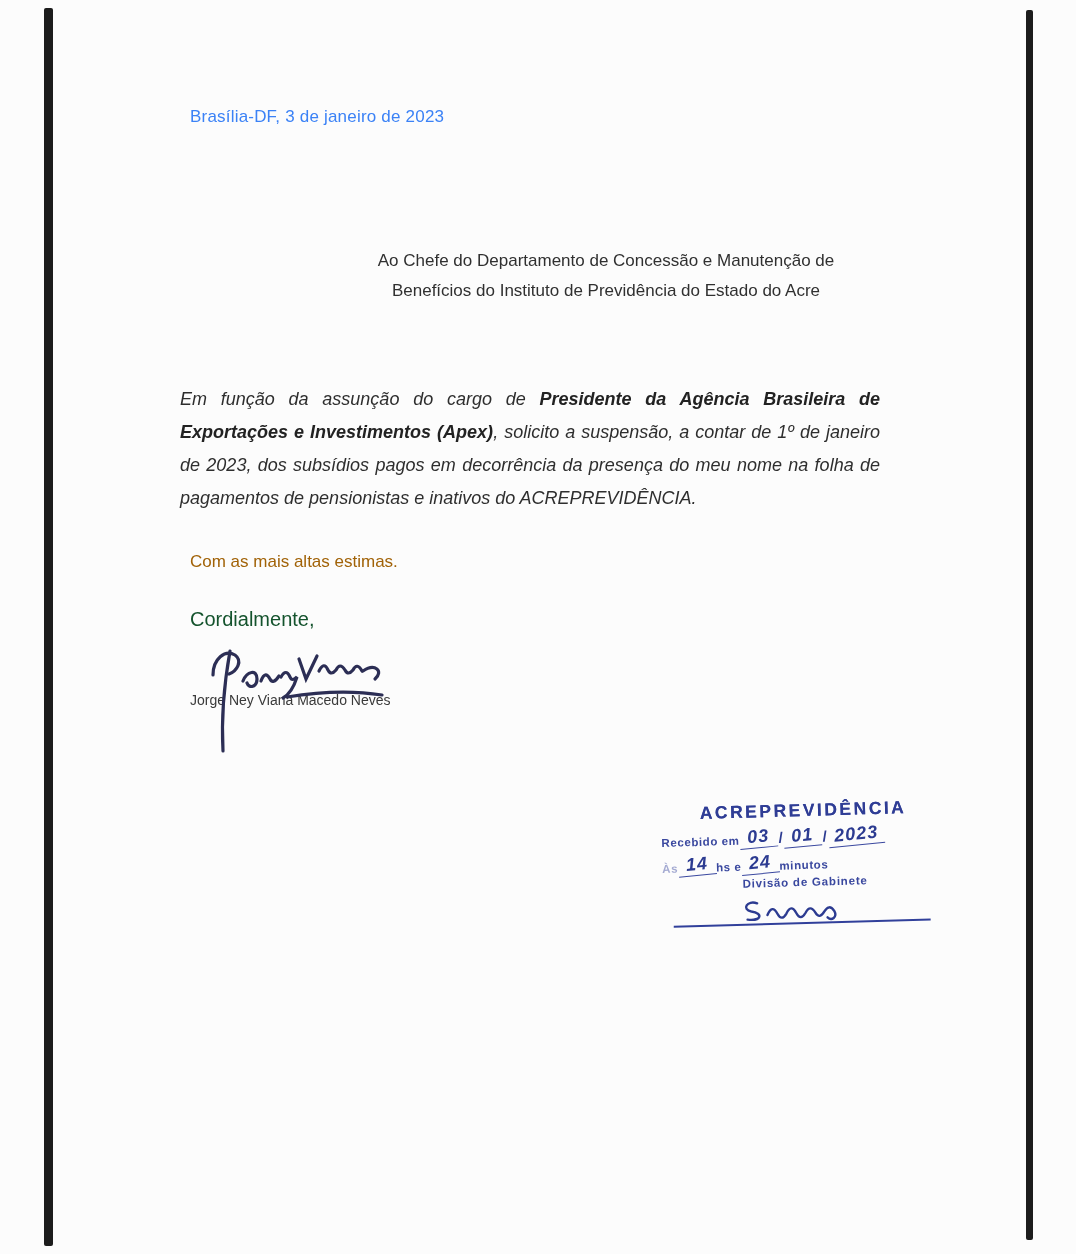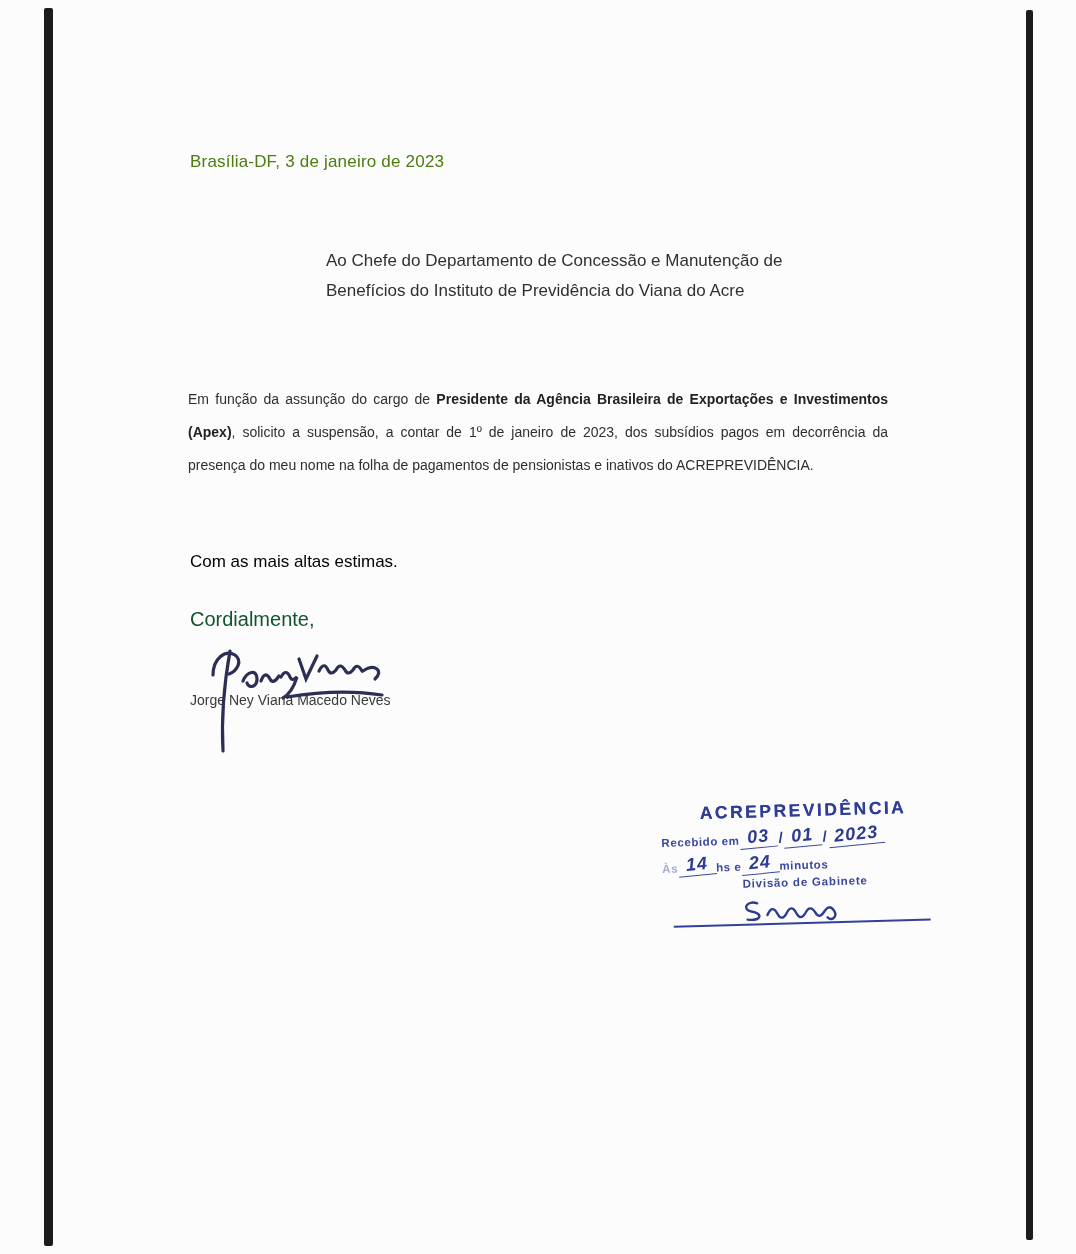--- a/index.html
+++ b/index.html
@@ -11,35 +11,35 @@
     color:#333;
     overflow:hidden;
     box-shadow:0 0 6px rgba(0,0,0,.2);
   }
   .edge-bar{position:absolute;background:#1c1c1c;border-radius:2px;}
   .edge-bar.left{left:44px;top:8px;width:9px;height:1238px;}
   .edge-bar.right{left:1026px;top:10px;width:7px;height:1230px;}
 
   .date-line{
     position:absolute;left:190px;top:107px;
-    font-size:17px;color:#4d7c0f;letter-spacing:.2px;margin-top:45px;
+    font-size:17px;color:#3b82f6;letter-spacing:.2px;
   }
 
   .recipient{
     position:absolute;right:190px;top:246px;width:560px;
-    text-align:left;font-size:17px;line-height:30px;color:#303030;
+    text-align:center;font-size:17px;line-height:30px;color:#303030;
   }
 
   .body-par{
-    position:absolute;left:188px;top:383px;width:700px;
-    font-size:14px;line-height:33px;text-align:justify;color:#2e2e2e;
+    position:absolute;left:180px;top:383px;width:700px;
+    font-size:18px;line-height:33px;text-align:justify;color:#2e2e2e;font-style:italic;
   }
   .body-par .bold{font-weight:bold;color:#222;}
 
-  .closing-regards{position:absolute;left:190px;top:552px;font-size:17px;color:#000000;}
+  .closing-regards{position:absolute;left:190px;top:552px;font-size:17px;color:#a16207;}
   .closing-salutation{position:absolute;left:190px;top:608px;font-size:20px;color:#14532d;}
 
   .signer-name{position:absolute;left:190px;top:692px;font-size:14px;color:#3a3a3a;}
   .signature-svg{position:absolute;left:185px;top:645px;width:220px;height:112px;}
   .signature-svg path{fill:none;stroke:#2c2e55;stroke-width:3.2;stroke-linecap:round;}
 
   .stamp{
     position:absolute;left:662px;top:800px;width:285px;
     transform:rotate(-1.6deg);
     color:#31409b;
@@ -75,21 +75,21 @@
 
 <div class="page">
 
   <div class="edge-bar left"></div>
   <div class="edge-bar right"></div>
 
   <div class="date-line">Brasília-DF, 3 de janeiro de 2023</div>
 
   <div class="recipient">
     <div>Ao Chefe do Departamento de Concessão e Manutenção de</div>
-    <div>Benefícios do Instituto de Previdência do Viana do Acre</div>
+    <div>Benefícios do Instituto de Previdência do Estado do Acre</div>
   </div>
 
   <div class="body-par">
     <span>Em função da assunção do cargo de </span><span class="bold">Presidente da Agência Brasileira de Exportações e Investimentos (Apex)</span><span>, solicito a suspensão, a contar de 1º de janeiro de 2023, dos subsídios pagos em decorrência da presença do meu nome na folha de pagamentos de pensionistas e inativos do ACREPREVIDÊNCIA.</span>
   </div>
 
   <div class="closing-regards">Com as mais altas estimas.</div>
 
   <div class="closing-salutation">Cordialmente,</div>
 

